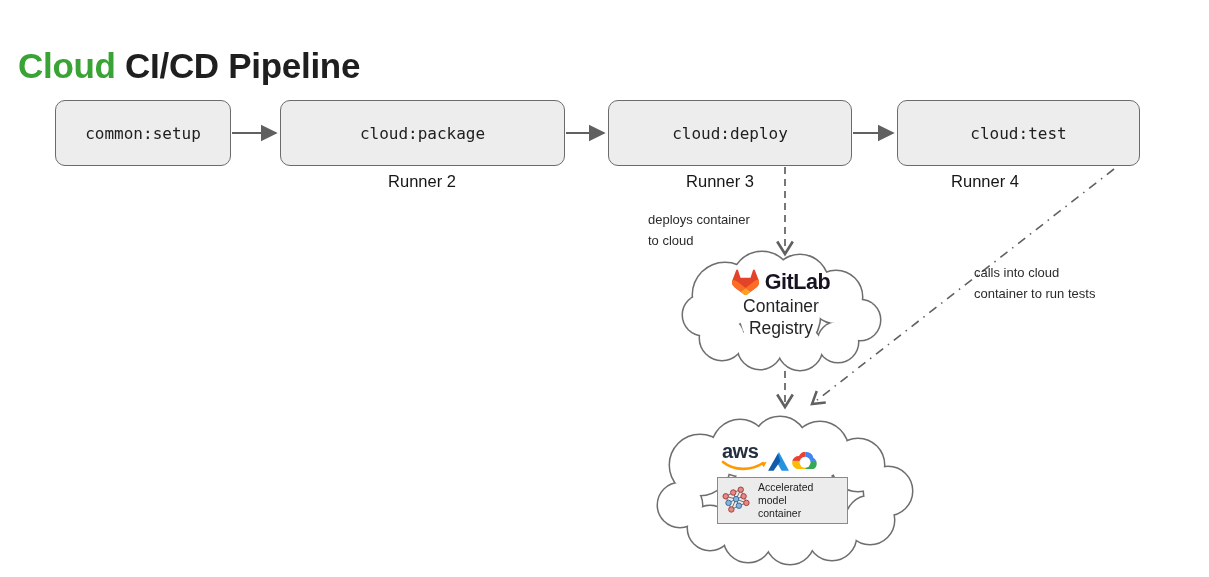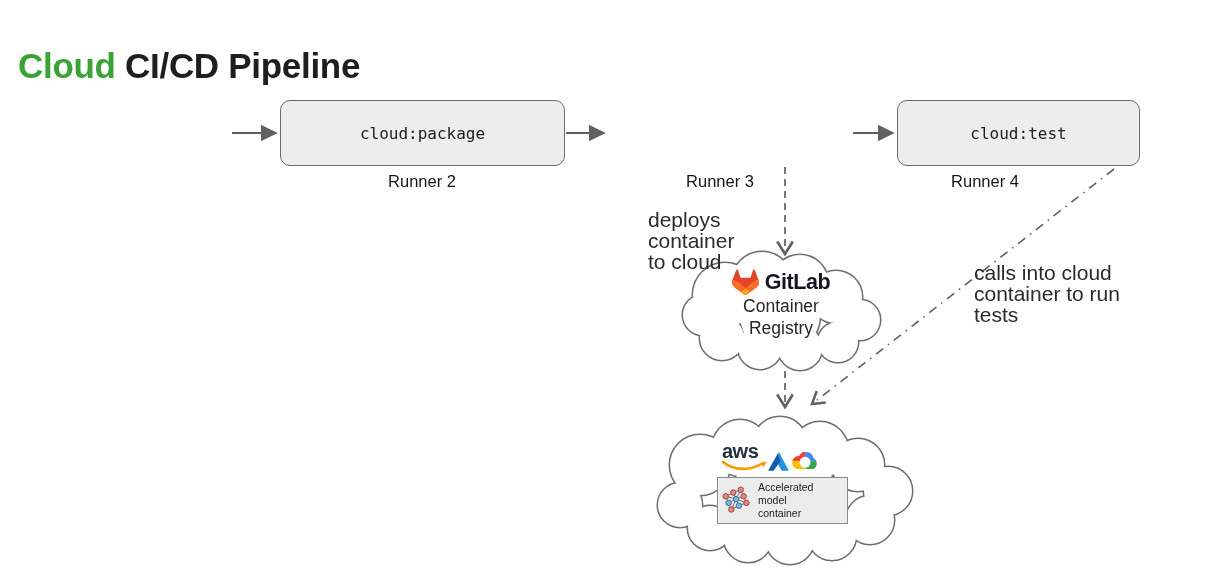--- a/index.html
+++ b/index.html
@@ -25,21 +25,21 @@
     border-radius:10px;
     display:flex; align-items:center; justify-content:center;
     font-family:"DejaVu Sans Mono", monospace;
     font-size:16px; color:#202020;
   }
   .runner-label {
     position:absolute; top:172px; width:150px; z-index:2;
     text-align:center; font-size:16.5px; color:#161616;
   }
   .annotation {
-    position:absolute; z-index:2; font-size:21px; line-height:21px;
+    position:absolute; z-index:2; font-size:13px; line-height:21px;
     color:#2b2b2b; white-space:pre-line;
   }
   .cloud-stroke { stroke:#6e6e6e; stroke-width:3; fill:#fff; }
   .cloud-fill   { fill:#fff; stroke:none; }
 
   .registry-content {
     position:absolute; left:691px; top:269px; width:180px; z-index:2;
     display:flex; flex-direction:column; align-items:center;
   }
   .brand-row { display:flex; align-items:center; gap:6px; }
@@ -127,22 +127,28 @@
     <line x1="566" y1="133" x2="604" y2="133" stroke="#606060" stroke-width="1.8" marker-end="url(#arrowSolid)"></line>
     <line x1="853" y1="133" x2="893" y2="133" stroke="#606060" stroke-width="1.8" marker-end="url(#arrowSolid)"></line>
 
     <line x1="785" y1="167" x2="785" y2="254" stroke="#606060" stroke-width="1.7" stroke-dasharray="7 5" marker-end="url(#arrowV)"></line>
 
     <line x1="785" y1="371" x2="785" y2="407" stroke="#606060" stroke-width="1.7" stroke-dasharray="7 5" marker-end="url(#arrowV)"></line>
 
     <line x1="1114" y1="169" x2="812" y2="404" stroke="#606060" stroke-width="1.6" stroke-dasharray="9 6 1.5 6" marker-end="url(#arrowV)"></line>
   </svg>
 
+  <div class="job-box" style="left:55px;width:176px;">
+      <span>common:setup</span>
+    </div>
   <div class="job-box" style="left:280px;width:285px;">
       <span>cloud:package</span>
+    </div>
+  <div class="job-box" style="left:608px;width:244px;">
+      <span>cloud:deploy</span>
     </div>
   <div class="job-box" style="left:897px;width:243px;">
       <span>cloud:test</span>
     </div>
 
   <div class="runner-label" style="left:347px;">Runner 2</div>
   <div class="runner-label" style="left:645px;">Runner 3</div>
   <div class="runner-label" style="left:910px;">Runner 4</div>
 
   <div class="annotation" style="left:648px;top:209px;width:140px;">deploys container

